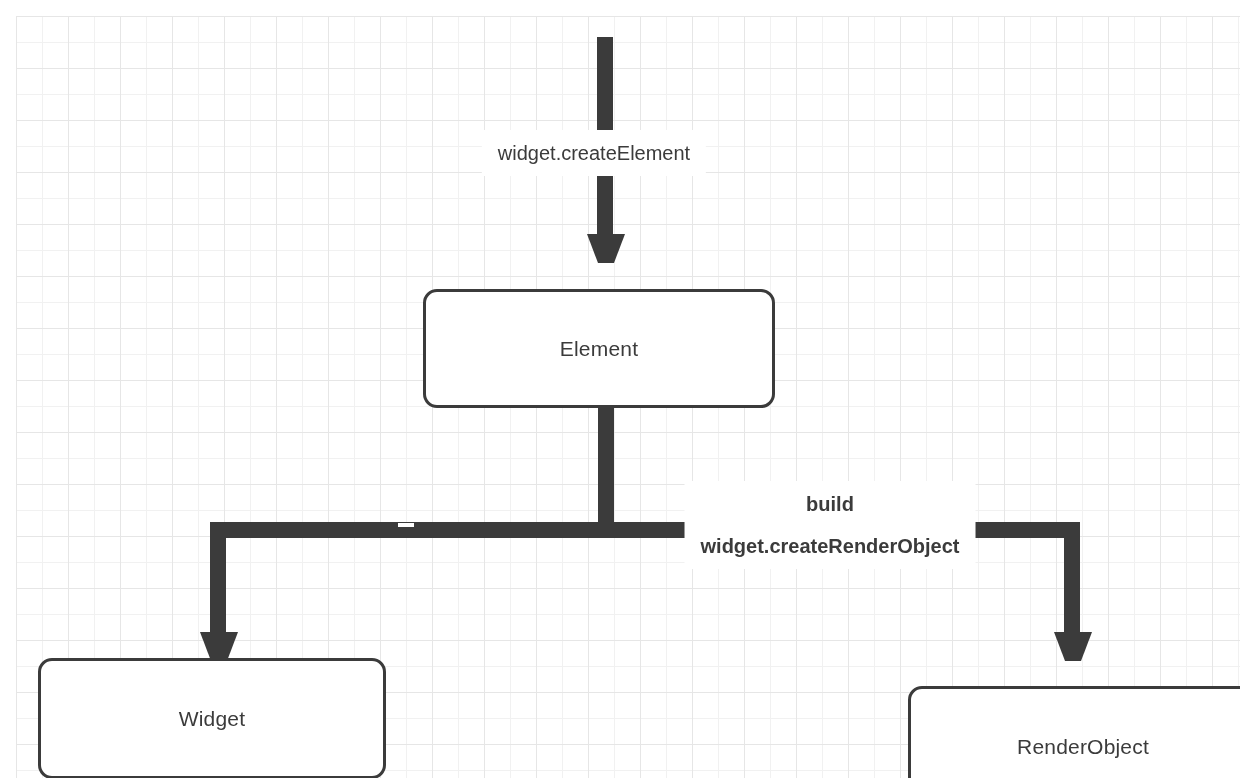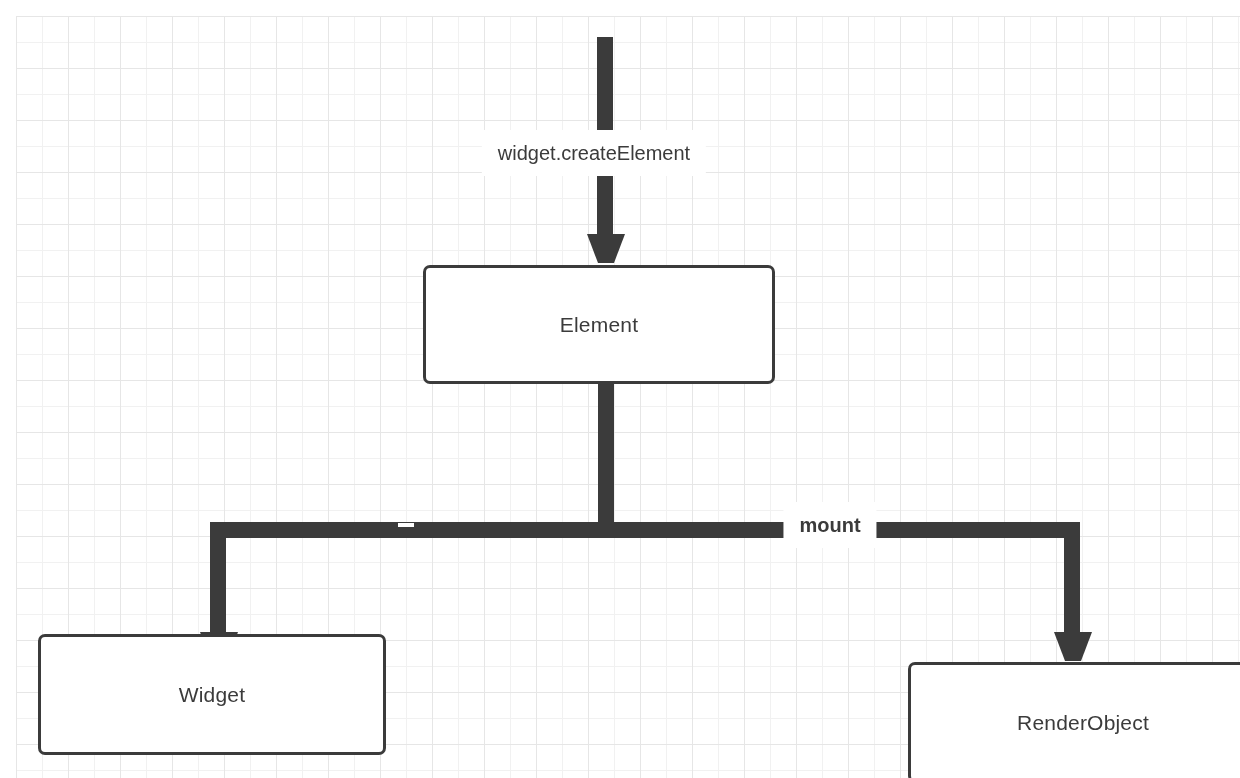--- a/index.html
+++ b/index.html
@@ -21,24 +21,25 @@
       linear-gradient(to bottom, var(--grid-major) 1px, transparent 1px),
       linear-gradient(to right, var(--grid-minor) 1px, transparent 1px),
       linear-gradient(to bottom, var(--grid-minor) 1px, transparent 1px);
     background-size:52px 52px,52px 52px,26px 26px,26px 26px;
     overflow:hidden;
   }
   .node{
     position:absolute;
     background:var(--node-fill);
     border:3px solid var(--stroke);
-    border-radius:7px;
+    border-radius:14px;
     display:flex;align-items:center;justify-content:center;
     font-size:21px;color:var(--text);
     letter-spacing:0.2px;
+    margin-top:24px;
   }
   .node-element{left:407px;top:249px;width:352px;height:119px;}
   .node-widget{left:22px;top:618px;width:348px;height:121px;}
   .node-renderobject{left:892px;top:646px;width:350px;height:121px;}
   .vline{position:absolute;width:3px;background:var(--stroke);}
   .hline{position:absolute;height:3px;background:var(--stroke);}
   .line-top{left:581px;top:21px;height:198px;}
   .line-element-down{left:582px;top:368px;height:141px;}
   .line-branch{left:194px;top:506px;width:857px;}
   .line-left-down{left:194px;top:506px;height:112px;}
@@ -86,21 +87,22 @@
   <div class="arrowhead arrow-to-renderobject"></div>
 
   <div class="edge-label label-create-element">
     <span class="lbl-line">widget.createElement</span>
   </div>
 
   <div class="edge-label label-perform-rebuild">
   </div>
 
   <div class="edge-label label-mount">
-    <span class="lbl-line">mount</span>
+    <span class="lbl-line">build</span>
+    <span class="lbl-line">widget.createRenderObject</span>
   </div>
 
   <div class="node node-element">
     <span>Element</span>
   </div>
 
   <div class="node node-widget">
     <span>Widget</span>
   </div>
 

